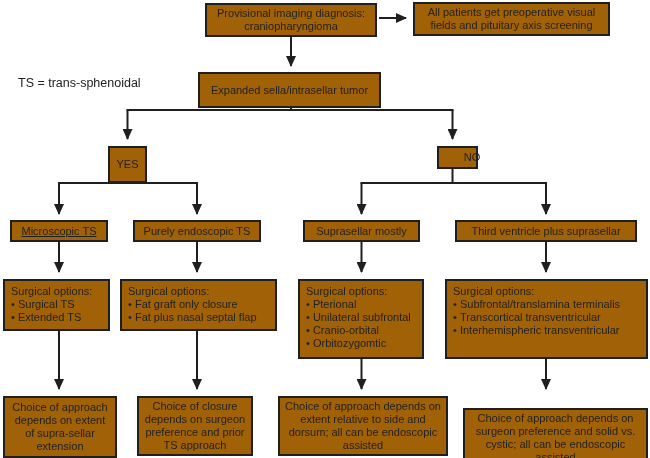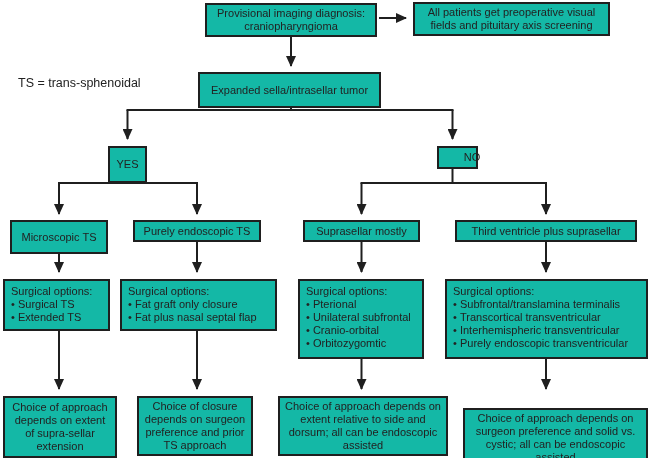--- a/index.html
+++ b/index.html
@@ -19,21 +19,21 @@
   .connectors {
     position: absolute;
     left: 0;
     top: 0;
     width: 650px;
     height: 458px;
   }
   .node {
     position: absolute;
     box-sizing: border-box;
-    background: #14b8a6;
+    background: #a16207;
     border: 2px solid #1f1f1f;
     font-size: 11px;
     line-height: 13px;
     display: flex;
     align-items: center;
     justify-content: center;
     text-align: center;
     padding: 2px 4px;
   }
   .node.options {
@@ -109,21 +109,21 @@
   <div class="legend">TS = trans-sphenoidal</div>
 
   <div class="node" style="left:205px; top:3px; width:172px; height:34px;">Provisional imaging diagnosis: craniopharyngioma</div>
   <div class="node" style="left:413px; top:2px; width:197px; height:34px;">All patients get preoperative visual fields and pituitary axis screening</div>
 
   <div class="node" style="left:198px; top:72px; width:183px; height:36px;">Expanded sella/intrasellar tumor</div>
 
   <div class="node" style="left:108px; top:146px; width:39px; height:37px;">YES</div>
   <div class="node" style="left:437px; top:146px; width:31px; height:23px;padding-left:33px;">NO</div>
 
-  <div class="node" style="left:10px; top:220px; width:98px; height:34px;">Microscopic TS</div>
+  <div class="node" style="left:10px; top:220px; width:98px; height:22px;text-decoration:underline;">Microscopic TS</div>
   <div class="node" style="left:133px; top:220px; width:128px; height:22px;">Purely endoscopic TS</div>
   <div class="node" style="left:303px; top:220px; width:117px; height:22px;">Suprasellar mostly</div>
   <div class="node" style="left:455px; top:220px; width:182px; height:22px;">Third ventricle plus suprasellar</div>
 
   <div class="node options" style="left:3px; top:279px; width:107px; height:52px;">
     <div class="opt-title">Surgical options:</div>
     <ul class="opts">
       <li>Surgical TS</li>
       <li>Extended TS</li>
     </ul>
@@ -143,21 +143,20 @@
       <li>Cranio-orbital</li>
       <li>Orbitozygomtic</li>
     </ul>
   </div>
   <div class="node options" style="left:445px; top:279px; width:203px; height:80px;">
     <div class="opt-title">Surgical options:</div>
     <ul class="opts">
       <li>Subfrontal/translamina terminalis</li>
       <li>Transcortical transventricular</li>
       <li>Interhemispheric transventricular</li>
-      <li>Purely endoscopic transventricular</li>
     </ul>
   </div>
 
   <div class="node" style="left:3px; top:396px; width:114px; height:62px;">Choice of approach depends on extent of supra-sellar extension</div>
   <div class="node" style="left:137px; top:396px; width:116px; height:60px;">Choice of closure depends on surgeon preference and prior TS approach</div>
   <div class="node" style="left:278px; top:396px; width:170px; height:60px;">Choice of approach depends on extent relative to side and dorsum; all can be endoscopic assisted</div>
   <div class="node" style="left:463px; top:408px; width:185px; height:60px;">Choice of approach depends on surgeon preference and solid vs. cystic; all can be endoscopic assisted</div>
 
 </div>
 

